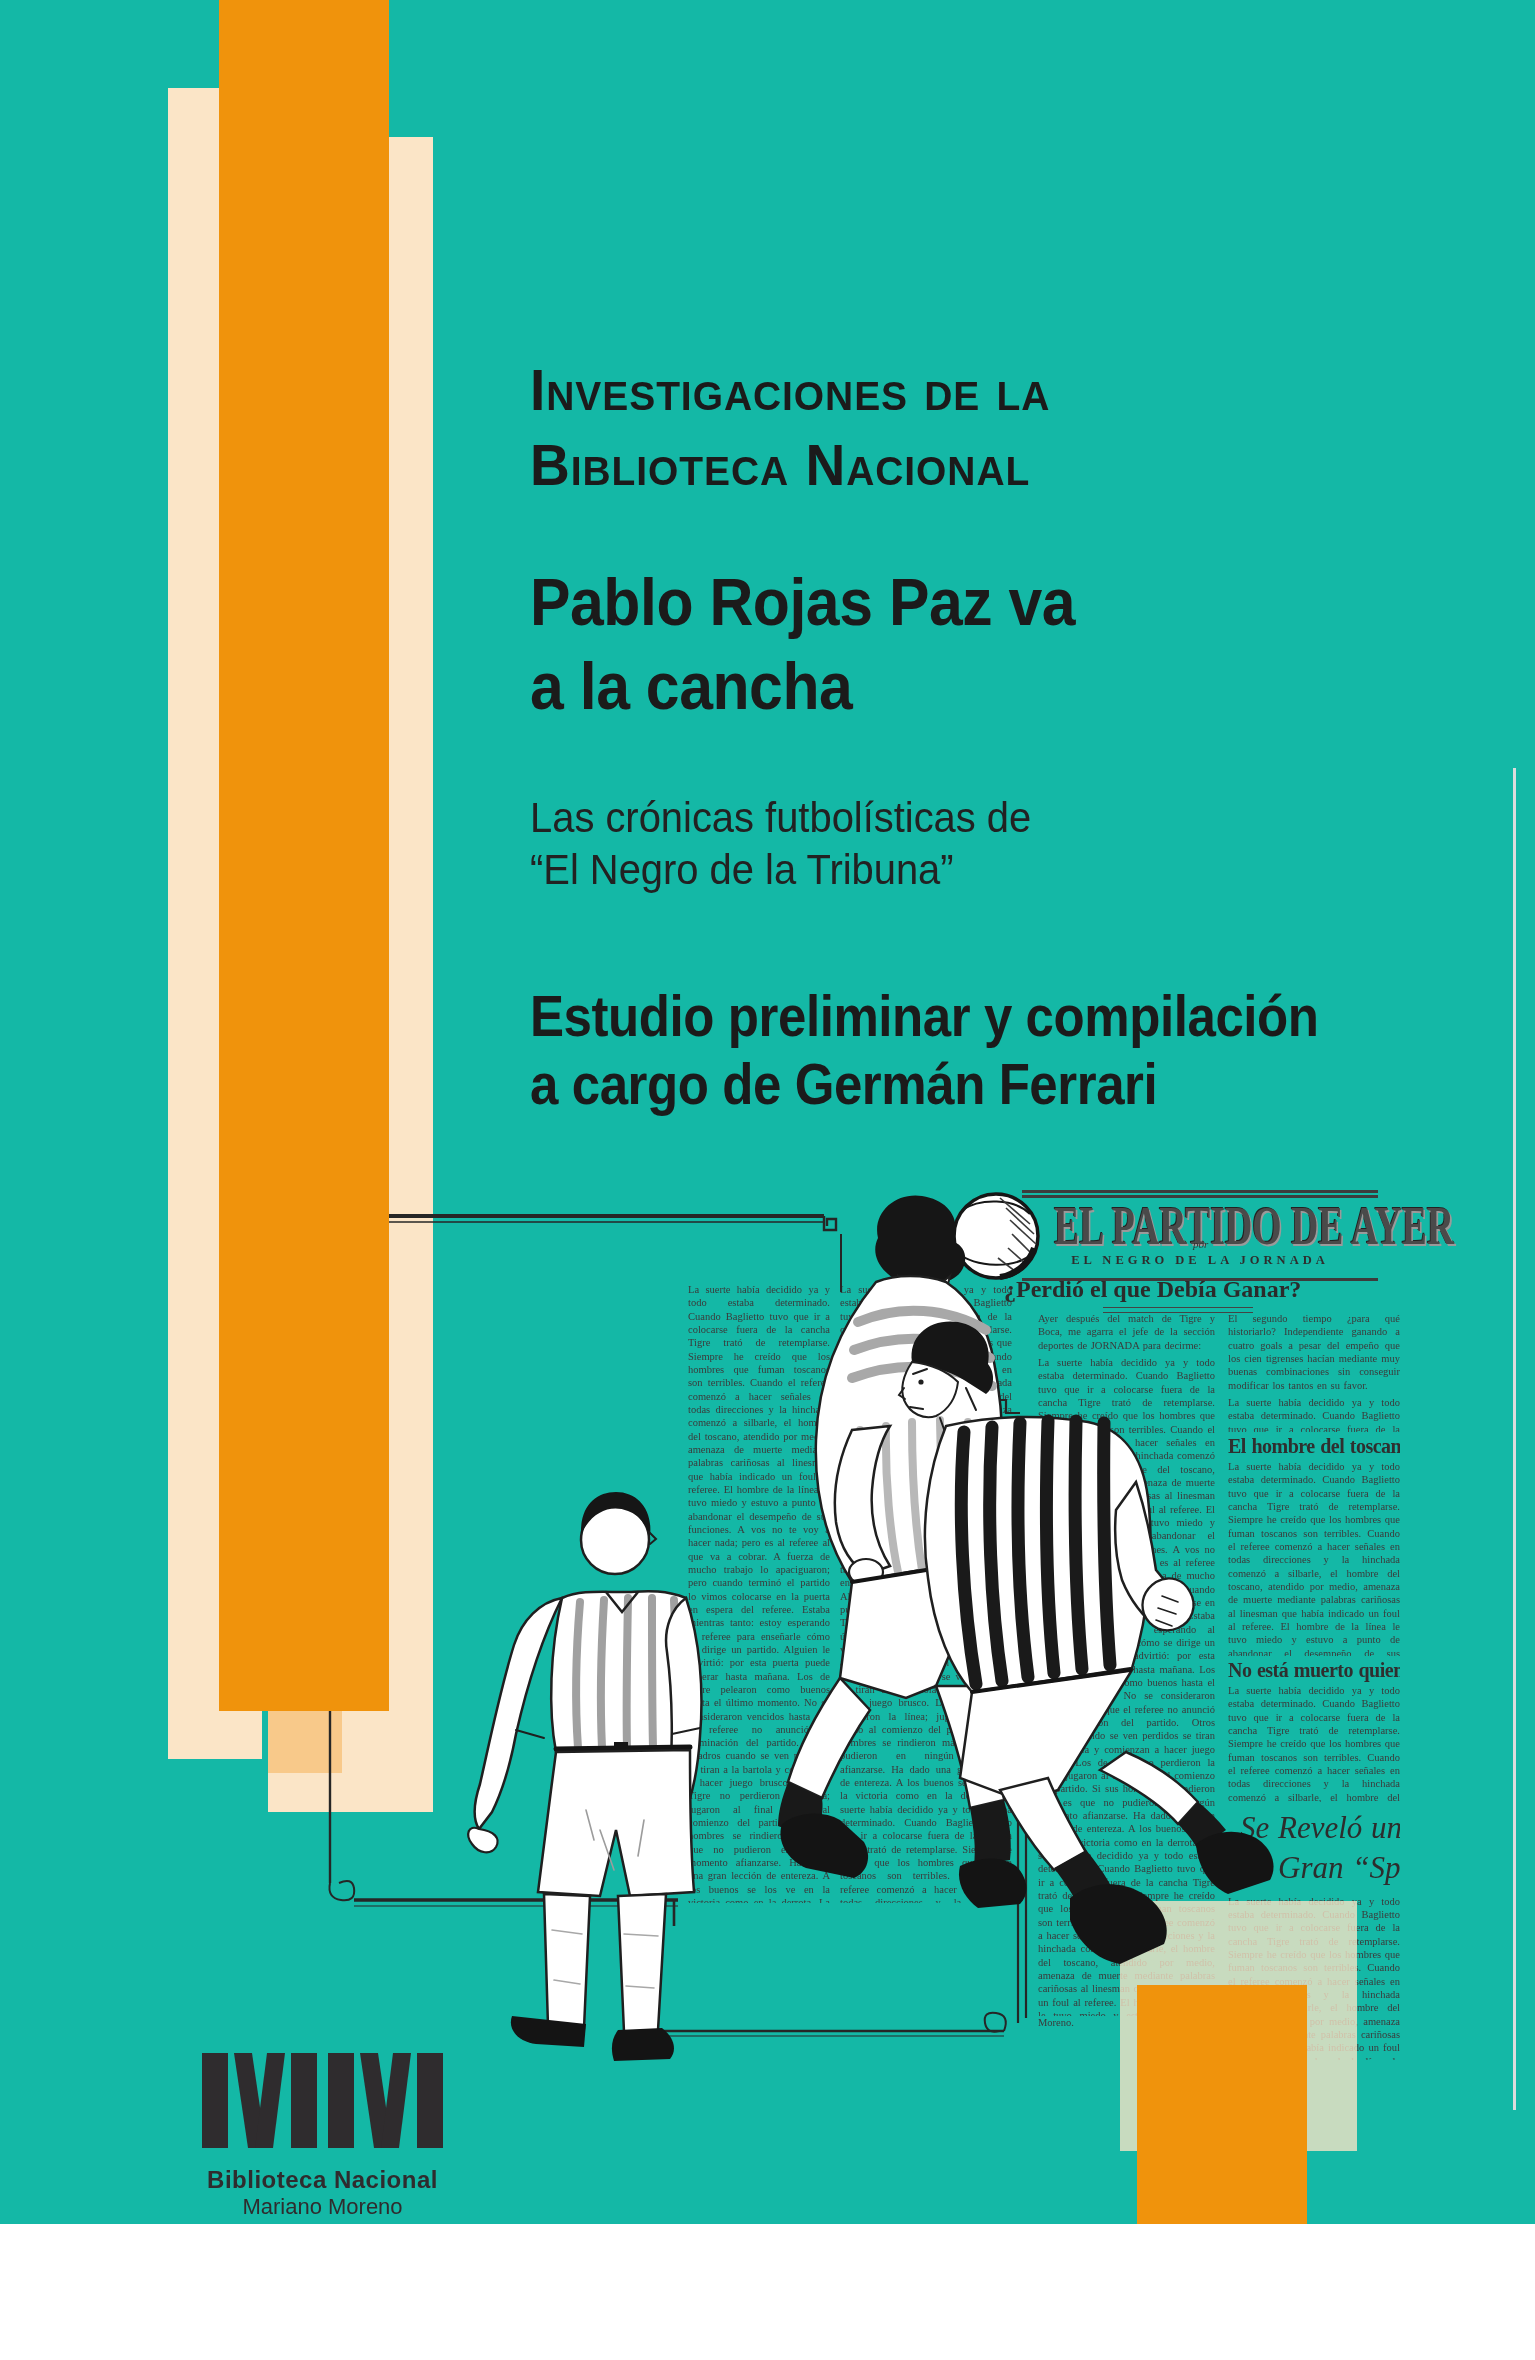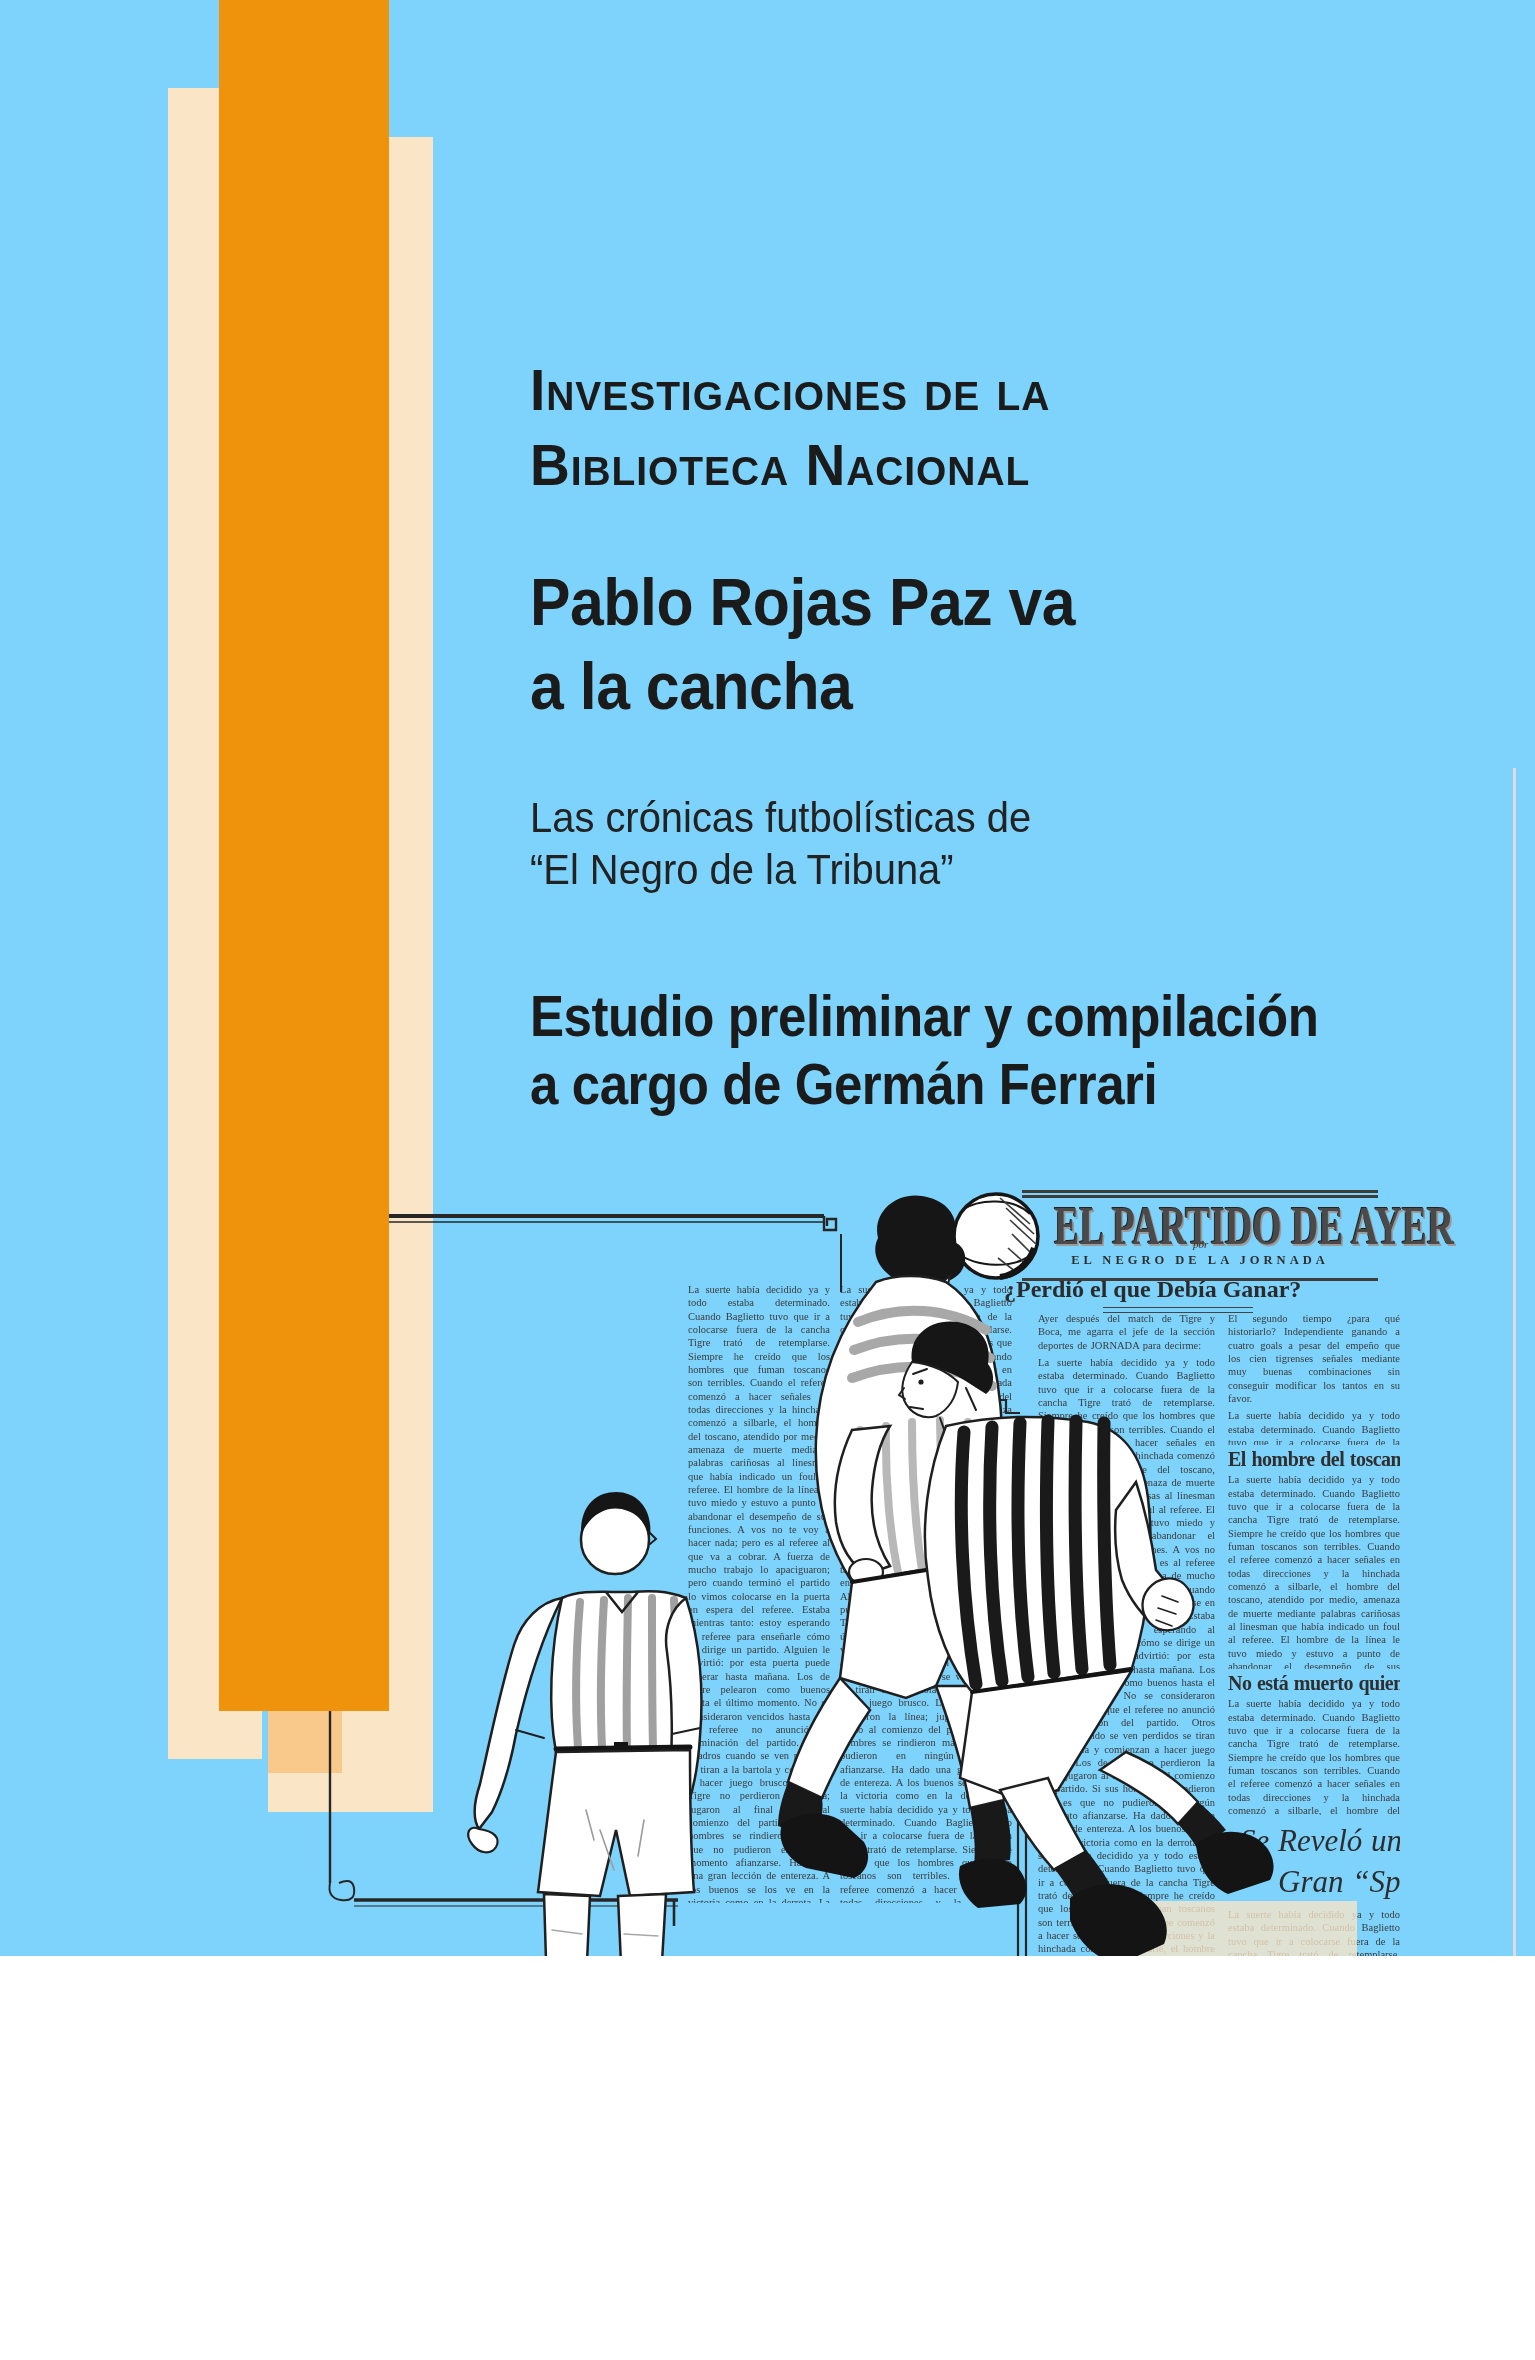--- a/index.html
+++ b/index.html
@@ -1,16 +1,16 @@
 <!DOCTYPE html>
 <html style="--orange: #F0930C; --pale: #FBE5C7; --medium: #F8C98A; --ink: #1f1f1f; --logo: #2f2c2e;"><head>
 <meta charset="utf-8">
 <style>
   html,body{margin:0;padding:0;background:#ffffff;}
-  #page{position:relative;width:1535px;height:1956px;background:#7dd3fc;overflow:hidden;
+  #page{position:relative;width:1535px;height:2224px;background:#14b8a6;overflow:hidden;
         font-family:"Liberation Sans",sans-serif;color:#1b1b1b;}
 
   
   .bar{position:absolute;}
   .bar-pale-left   {left:168px;top:88px;  width:94px; height:1671px;background:var(--pale,#FBE5C7);}
   .bar-pale-right  {left:268px;top:137px; width:165px;height:1675px;background:var(--pale,#FBE5C7);}
   .bar-medium     {left:268px;top:1711px;width:74px; height:62px;  background:var(--medium,#F8C98A);}
   .bar-dark-left  {left:219px;top:0;     width:170px;height:1711px;background:var(--orange,#F0930C);}
   .bar-pale-br    {left:1120px;top:1901px;width:237px;height:250px;background:rgba(251,229,199,0.78);}
   .bar-dark-br    {left:1137px;top:1985px;width:170px;height:375px;background:var(--orange,#F0930C);}
@@ -111,21 +111,21 @@
     </div>
     <div class="newscol col-b">
       <div class="news-fill">La suerte había decidido ya y todo estaba determinado. Cuando Baglietto tuvo que ir a colocarse fuera de la cancha Tigre trató de retemplarse. Siempre he creído que los hombres que fuman toscanos son terribles. Cuando el referee comenzó a hacer señales en todas direcciones y la hinchada comenzó a silbarle, el hombre del toscano, atendido por medio, amenaza de muerte mediante palabras cariñosas al linesman que había indicado un foul al referee. El hombre de la línea le tuvo miedo y estuvo a punto de abandonar el desempeño de sus funciones. A vos no te voy a hacer nada; pero es al referee al que va a cobrar. A fuerza de mucho trabajo lo apaciguaron; pero cuando terminó el partido lo vimos colocarse en la puerta en espera del referee. Estaba mientras tanto: estoy esperando al referee para enseñarle cómo se dirige un partido. Alguien le advirtió: por esta puerta puede esperar hasta mañana. Los de Tigre pelearon como buenos hasta el último momento. No se consideraron vencidos hasta que el referee no anunció la terminación del partido. Otros cuadros cuando se ven perdidos se tiran a la bartola y comienzan a hacer juego brusco. Los de Tigre no perdieron la línea; jugaron al final como al comienzo del partido. Si sus hombres se rindieron más es que no pudieron en ningún momento afianzarse. Ha dado una gran lección de entereza. A los buenos se los ve en la victoria como en la derrota. La suerte había decidido ya y todo estaba determinado. Cuando Baglietto tuvo que ir a colocarse fuera de la cancha Tigre trató de retemplarse. Siempre he creído que los hombres que fuman toscanos son terribles. Cuando el referee comenzó a hacer señales en todas direcciones y la hinchada comenzó a silbarle, el hombre del toscano, atendido por medio, amenaza de muerte mediante palabras cariñosas al linesman que había indicado un foul al referee. El hombre de la línea le tuvo miedo y estuvo a punto de abandonar el desempeño de sus funciones. A vos no te voy a hacer nada; pero es al referee al que va a cobrar. A fuerza de mucho trabajo lo apaciguaron; pero cuando terminó el partido lo vimos colocarse en la puerta en espera del referee. Estaba mientras tanto: estoy esperando al referee para enseñarle cómo se dirige un partido. Alguien le advirtió: por esta puerta puede esperar hasta mañana. Los de Tigre pelearon como buenos hasta el último momento. No se consideraron vencidos hasta que el referee no anunció la terminación del partido. Otros cuadros cuando se ven perdidos se tiran a la bartola y comienzan a hacer juego brusco. Los de Tigre no perdieron la línea; jugaron al final como al comienzo del partido. Si sus hombres se rindieron más es que no pudieron en ningún momento afianzarse. Ha dado una gran lección de entereza. A los buenos se los ve en la victoria como en la derrota. </div>
     </div>
     <div class="newscol col-c">
       <p class="lead">Ayer después del match de Tigre y Boca, me agarra el jefe de la sección deportes de JORNADA para decirme:</p>
       <div class="news-fill" style="height:660px;overflow:hidden;">La suerte había decidido ya y todo estaba determinado. Cuando Baglietto tuvo que ir a colocarse fuera de la cancha Tigre trató de retemplarse. Siempre he creído que los hombres que fuman toscanos son terribles. Cuando el referee comenzó a hacer señales en todas direcciones y la hinchada comenzó a silbarle, el hombre del toscano, atendido por medio, amenaza de muerte mediante palabras cariñosas al linesman que había indicado un foul al referee. El hombre de la línea le tuvo miedo y estuvo a punto de abandonar el desempeño de sus funciones. A vos no te voy a hacer nada; pero es al referee al que va a cobrar. A fuerza de mucho trabajo lo apaciguaron; pero cuando terminó el partido lo vimos colocarse en la puerta en espera del referee. Estaba mientras tanto: estoy esperando al referee para enseñarle cómo se dirige un partido. Alguien le advirtió: por esta puerta puede esperar hasta mañana. Los de Tigre pelearon como buenos hasta el último momento. No se consideraron vencidos hasta que el referee no anunció la terminación del partido. Otros cuadros cuando se ven perdidos se tiran a la bartola y comienzan a hacer juego brusco. Los de Tigre no perdieron la línea; jugaron al final como al comienzo del partido. Si sus hombres se rindieron más es que no pudieron en ningún momento afianzarse. Ha dado una gran lección de entereza. A los buenos se los ve en la victoria como en la derrota. La suerte había decidido ya y todo estaba determinado. Cuando Baglietto tuvo que ir a colocarse fuera de la cancha Tigre trató de retemplarse. Siempre he creído que los hombres que fuman toscanos son terribles. Cuando el referee comenzó a hacer señales en todas direcciones y la hinchada comenzó a silbarle, el hombre del toscano, atendido por medio, amenaza de muerte mediante palabras cariñosas al linesman que había indicado un foul al referee. El hombre de la línea le tuvo miedo y estuvo a punto de abandonar el desempeño de sus funciones. A vos no te voy a hacer nada; pero es al referee al que va a cobrar. A fuerza de mucho trabajo lo apaciguaron; pero cuando terminó el partido lo vimos colocarse en la puerta en espera del referee. Estaba mientras tanto: estoy esperando al referee para enseñarle cómo se dirige un partido. Alguien le advirtió: por esta puerta puede esperar hasta mañana. Los de Tigre pelearon como buenos hasta el último momento. No se consideraron vencidos hasta que el referee no anunció la terminación del partido. Otros cuadros cuando se ven perdidos se tiran a la bartola y comienzan a hacer juego brusco. Los de Tigre no perdieron la línea; jugaron al final como al comienzo del partido. Si sus hombres se rindieron más es que no pudieron en ningún momento afianzarse. Ha dado una gran lección de entereza. A los buenos se los ve en la victoria como en la derrota. </div>
       <p class="lastline">Moreno.</p>
     </div>
     <div class="newscol col-d">
-      <p class="lead">El segundo tiempo ¿para qué historiarlo? Independiente ganando a cuatro goals a pesar del empeño que los cien tigrenses señales mediante muy buenas combinaciones sin conseguir modificar los tantos en su favor.</p>
+      <p class="lead">El segundo tiempo ¿para qué historiarlo? Independiente ganando a cuatro goals a pesar del empeño que los cien tigrenses hacían mediante muy buenas combinaciones sin conseguir modificar los tantos en su favor.</p>
       <div class="news-fill" style="height:36px;overflow:hidden;">La suerte había decidido ya y todo estaba determinado. Cuando Baglietto tuvo que ir a colocarse fuera de la cancha Tigre trató de retemplarse. Siempre he creído que los hombres que fuman toscanos son terribles. Cuando el referee comenzó a hacer señales en todas direcciones y la hinchada comenzó a silbarle, el hombre del toscano, atendido por medio, amenaza de muerte mediante palabras cariñosas al linesman que había indicado un foul al referee. El hombre de la línea le tuvo miedo y estuvo a punto de abandonar el desempeño de sus funciones. A vos no te voy a hacer nada; pero es al referee al que va a cobrar. A fuerza de mucho trabajo lo apaciguaron; pero cuando terminó el partido lo vimos colocarse en la puerta en espera del referee. Estaba mientras tanto: estoy esperando al referee para enseñarle cómo se dirige un partido. Alguien le advirtió: por esta puerta puede esperar hasta mañana. Los de Tigre pelearon como buenos hasta el último momento. No se consideraron vencidos hasta que el referee no anunció la terminación del partido. Otros cuadros cuando se ven perdidos se tiran a la bartola y comienzan a hacer juego brusco. Los de Tigre no perdieron la línea; jugaron al final como al comienzo del partido. Si sus hombres se rindieron más es que no pudieron en ningún momento afianzarse. Ha dado una gran lección de entereza. A los buenos se los ve en la victoria como en la derrota. </div>
       <div class="news-sub">El hombre del toscano</div>
       <div class="news-fill" style="height:196px;overflow:hidden;">La suerte había decidido ya y todo estaba determinado. Cuando Baglietto tuvo que ir a colocarse fuera de la cancha Tigre trató de retemplarse. Siempre he creído que los hombres que fuman toscanos son terribles. Cuando el referee comenzó a hacer señales en todas direcciones y la hinchada comenzó a silbarle, el hombre del toscano, atendido por medio, amenaza de muerte mediante palabras cariñosas al linesman que había indicado un foul al referee. El hombre de la línea le tuvo miedo y estuvo a punto de abandonar el desempeño de sus funciones. A vos no te voy a hacer nada; pero es al referee al que va a cobrar. A fuerza de mucho trabajo lo apaciguaron; pero cuando terminó el partido lo vimos colocarse en la puerta en espera del referee. Estaba mientras tanto: estoy esperando al referee para enseñarle cómo se dirige un partido. Alguien le advirtió: por esta puerta puede esperar hasta mañana. Los de Tigre pelearon como buenos hasta el último momento. No se consideraron vencidos hasta que el referee no anunció la terminación del partido. Otros cuadros cuando se ven perdidos se tiran a la bartola y comienzan a hacer juego brusco. Los de Tigre no perdieron la línea; jugaron al final como al comienzo del partido. Si sus hombres se rindieron más es que no pudieron en ningún momento afianzarse. Ha dado una gran lección de entereza. A los buenos se los ve en la victoria como en la derrota. </div>
       <div class="news-sub">No está muerto quien pelea</div>
       <div class="news-fill" style="height:118px;overflow:hidden;">La suerte había decidido ya y todo estaba determinado. Cuando Baglietto tuvo que ir a colocarse fuera de la cancha Tigre trató de retemplarse. Siempre he creído que los hombres que fuman toscanos son terribles. Cuando el referee comenzó a hacer señales en todas direcciones y la hinchada comenzó a silbarle, el hombre del toscano, atendido por medio, amenaza de muerte mediante palabras cariñosas al linesman que había indicado un foul al referee. El hombre de la línea le tuvo miedo y estuvo a punto de abandonar el desempeño de sus funciones. A vos no te voy a hacer nada; pero es al referee al que va a cobrar. A fuerza de mucho trabajo lo apaciguaron; pero cuando terminó el partido lo vimos colocarse en la puerta en espera del referee. Estaba mientras tanto: estoy esperando al referee para enseñarle cómo se dirige un partido. Alguien le advirtió: por esta puerta puede esperar hasta mañana. Los de Tigre pelearon como buenos hasta el último momento. No se consideraron vencidos hasta que el referee no anunció la terminación del partido. Otros cuadros cuando se ven perdidos se tiran a la bartola y comienzan a hacer juego brusco. Los de Tigre no perdieron la línea; jugaron al final como al comienzo del partido. Si sus hombres se rindieron más es que no pudieron en ningún momento afianzarse. Ha dado una gran lección de entereza. A los buenos se los ve en la victoria como en la derrota. </div>
       <div class="news-script">
         <div>Se Reveló un</div>
         <div class="l2">Gran “Sprinter”</div>
       </div>
       <div class="news-fill" style="height:172px;overflow:hidden;">La suerte había decidido ya y todo estaba determinado. Cuando Baglietto tuvo que ir a colocarse fuera de la cancha Tigre trató de retemplarse. Siempre he creído que los hombres que fuman toscanos son terribles. Cuando el referee comenzó a hacer señales en todas direcciones y la hinchada comenzó a silbarle, el hombre del toscano, atendido por medio, amenaza de muerte mediante palabras cariñosas al linesman que había indicado un foul al referee. El hombre de la línea le tuvo miedo y estuvo a punto de abandonar el desempeño de sus funciones. A vos no te voy a hacer nada; pero es al referee al que va a cobrar. A fuerza de mucho trabajo lo apaciguaron; pero cuando terminó el partido lo vimos colocarse en la puerta en espera del referee. Estaba mientras tanto: estoy esperando al referee para enseñarle cómo se dirige un partido. Alguien le advirtió: por esta puerta puede esperar hasta mañana. Los de Tigre pelearon como buenos hasta el último momento. No se consideraron vencidos hasta que el referee no anunció la terminación del partido. Otros cuadros cuando se ven perdidos se tiran a la bartola y comienzan a hacer juego brusco. Los de Tigre no perdieron la línea; jugaron al final como al comienzo del partido. Si sus hombres se rindieron más es que no pudieron en ningún momento afianzarse. Ha dado una gran lección de entereza. A los buenos se los ve en la victoria como en la derrota. </div>

